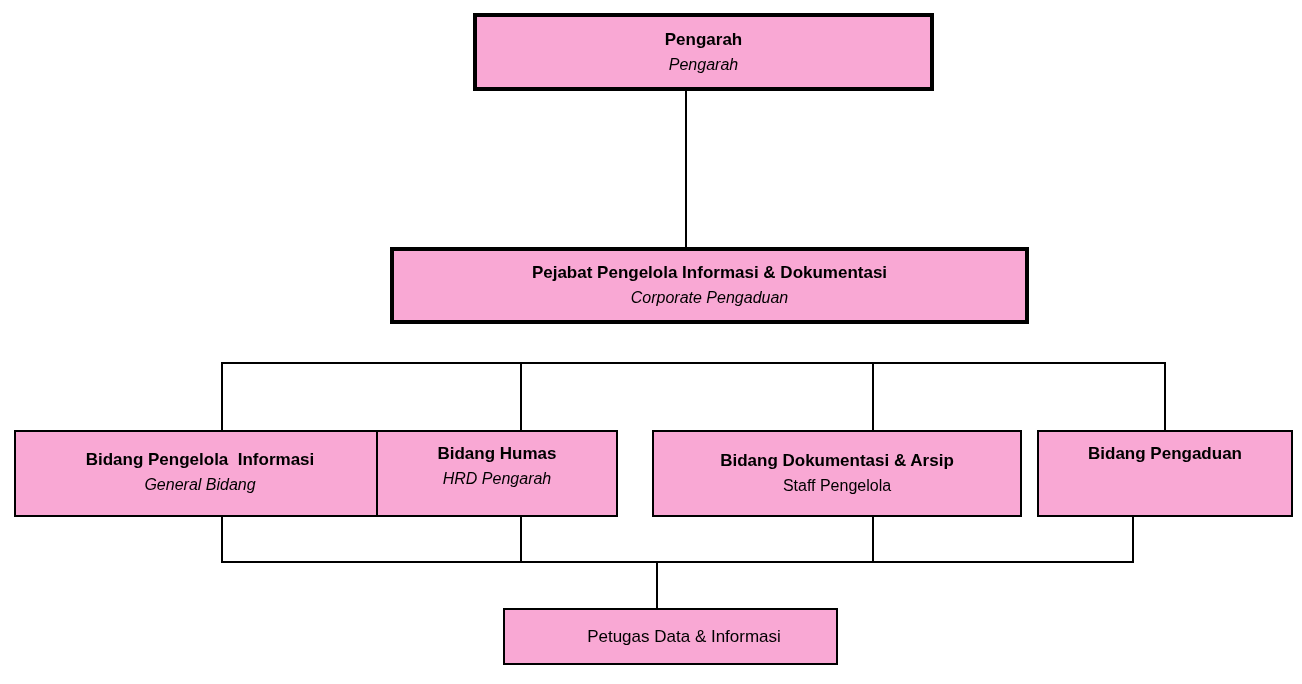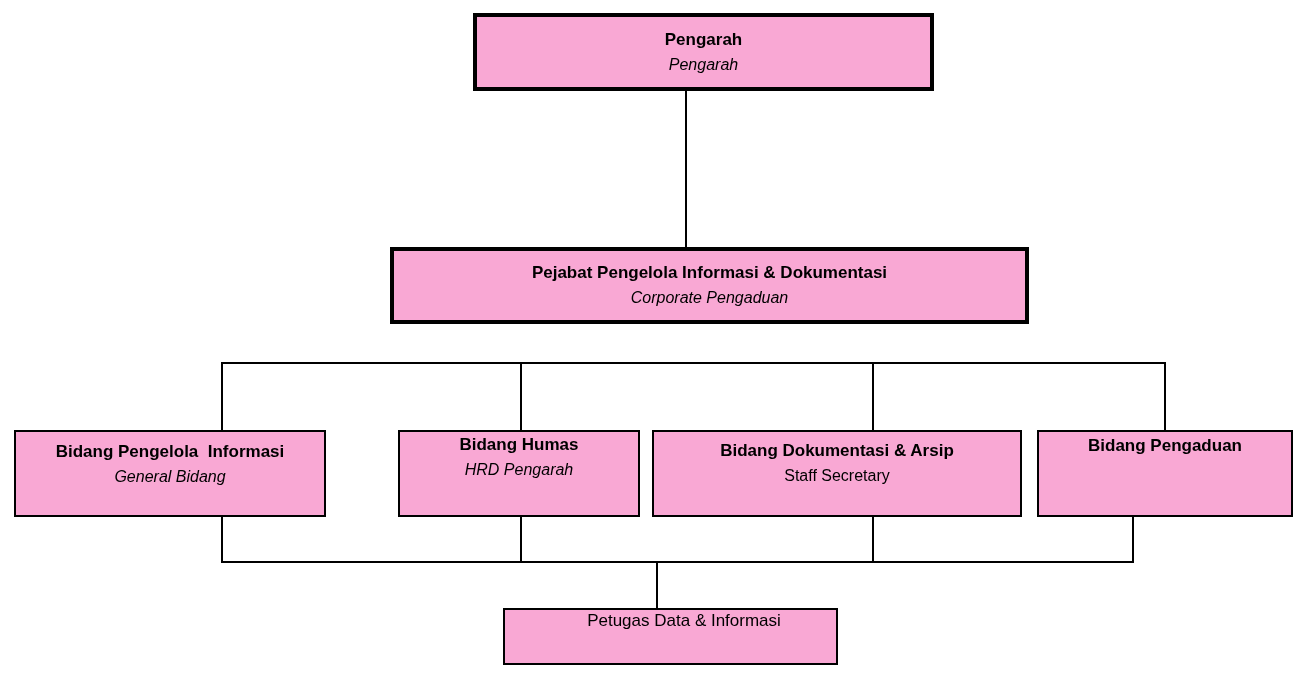--- a/index.html
+++ b/index.html
@@ -27,38 +27,38 @@
     white-space: pre-wrap;
   }
   .node .subtitle {
     font-weight: normal;
     font-size: 16px;
     line-height: 25px;
   }
   .node .subtitle.em { font-style: italic; }
   .node.single {
     display: flex;
-    align-items: flex-start;
+    align-items: center;
     justify-content: center;
     padding-left: 27px;
   }
   .node.single .title-single {
     font-weight: normal;
     font-size: 17px;
     line-height: 22px;
   }
   .hline, .vline { position: absolute; background: #000000; }
 
   
   #n-pengarah   { left: 473px;  top: 13px;  width: 461px; height: 78px; padding-top: 10px; }
   #n-ppid       { left: 382px;  top: 247px; width: 639px; height: 77px; padding-top: 9px; margin-left: 8px;  }
-  #n-bpi        { left: 14px;   top: 430px; width: 312px; height: 87px; padding-top: 7px;  }
-  #n-humas      { left: 398px;  top: 430px; width: 242px; height: 87px;  }
-  #n-dok        { left: 652px;  top: 430px; width: 370px; height: 87px; padding-top: 6px;  }
-  #n-pengaduan  { left: 1037px; top: 430px; width: 256px; height: 87px; padding-top: 1px;  }
+  #n-bpi        { left: 14px;   top: 430px; width: 372px; height: 87px; padding-top: 15px;  }
+  #n-humas      { left: 376px;  top: 430px; width: 242px; height: 87px; padding-top: 9px;  }
+  #n-dok        { left: 652px;  top: 430px; width: 370px; height: 87px; padding-top: 16px;  }
+  #n-pengaduan  { left: 1037px; top: 430px; width: 256px; height: 87px; padding-top: 9px;  }
   #n-petugas    { left: 503px;  top: 608px; width: 335px; height: 57px; }
 
   
   #l-root        { left: 685px;  top: 91px;  width: 2px;   height: 156px; }
   #l-bus-top     { left: 221px;  top: 362px; width: 945px; height: 2px;   }
   #l-drop1       { left: 221px;  top: 362px; width: 2px;   height: 68px;  }
   #l-drop2       { left: 520px;  top: 362px; width: 2px;   height: 68px;  }
   #l-drop3       { left: 872px;  top: 362px; width: 2px;   height: 68px;  }
   #l-drop4       { left: 1164px; top: 362px; width: 2px;   height: 68px;  }
   #l-bus-bottom  { left: 221px;  top: 561px; width: 913px; height: 2px;   }
@@ -101,21 +101,21 @@
     <div class="subtitle em">General Bidang</div>
   </div>
 
   <div class="node" id="n-humas">
     <div class="title">Bidang Humas</div>
     <div class="subtitle em">HRD Pengarah</div>
   </div>
 
   <div class="node" id="n-dok">
     <div class="title">Bidang Dokumentasi &amp; Arsip</div>
-    <div class="subtitle">Staff Secretary</div>
+    <div class="subtitle">Staff Pengelola</div>
   </div>
 
   <div class="node" id="n-pengaduan">
     <div class="title">Bidang Pengaduan</div>
   </div>
 
   <div class="node single" id="n-petugas">
     <div class="title-single">Petugas Data &amp; Informasi</div>
   </div>
 

